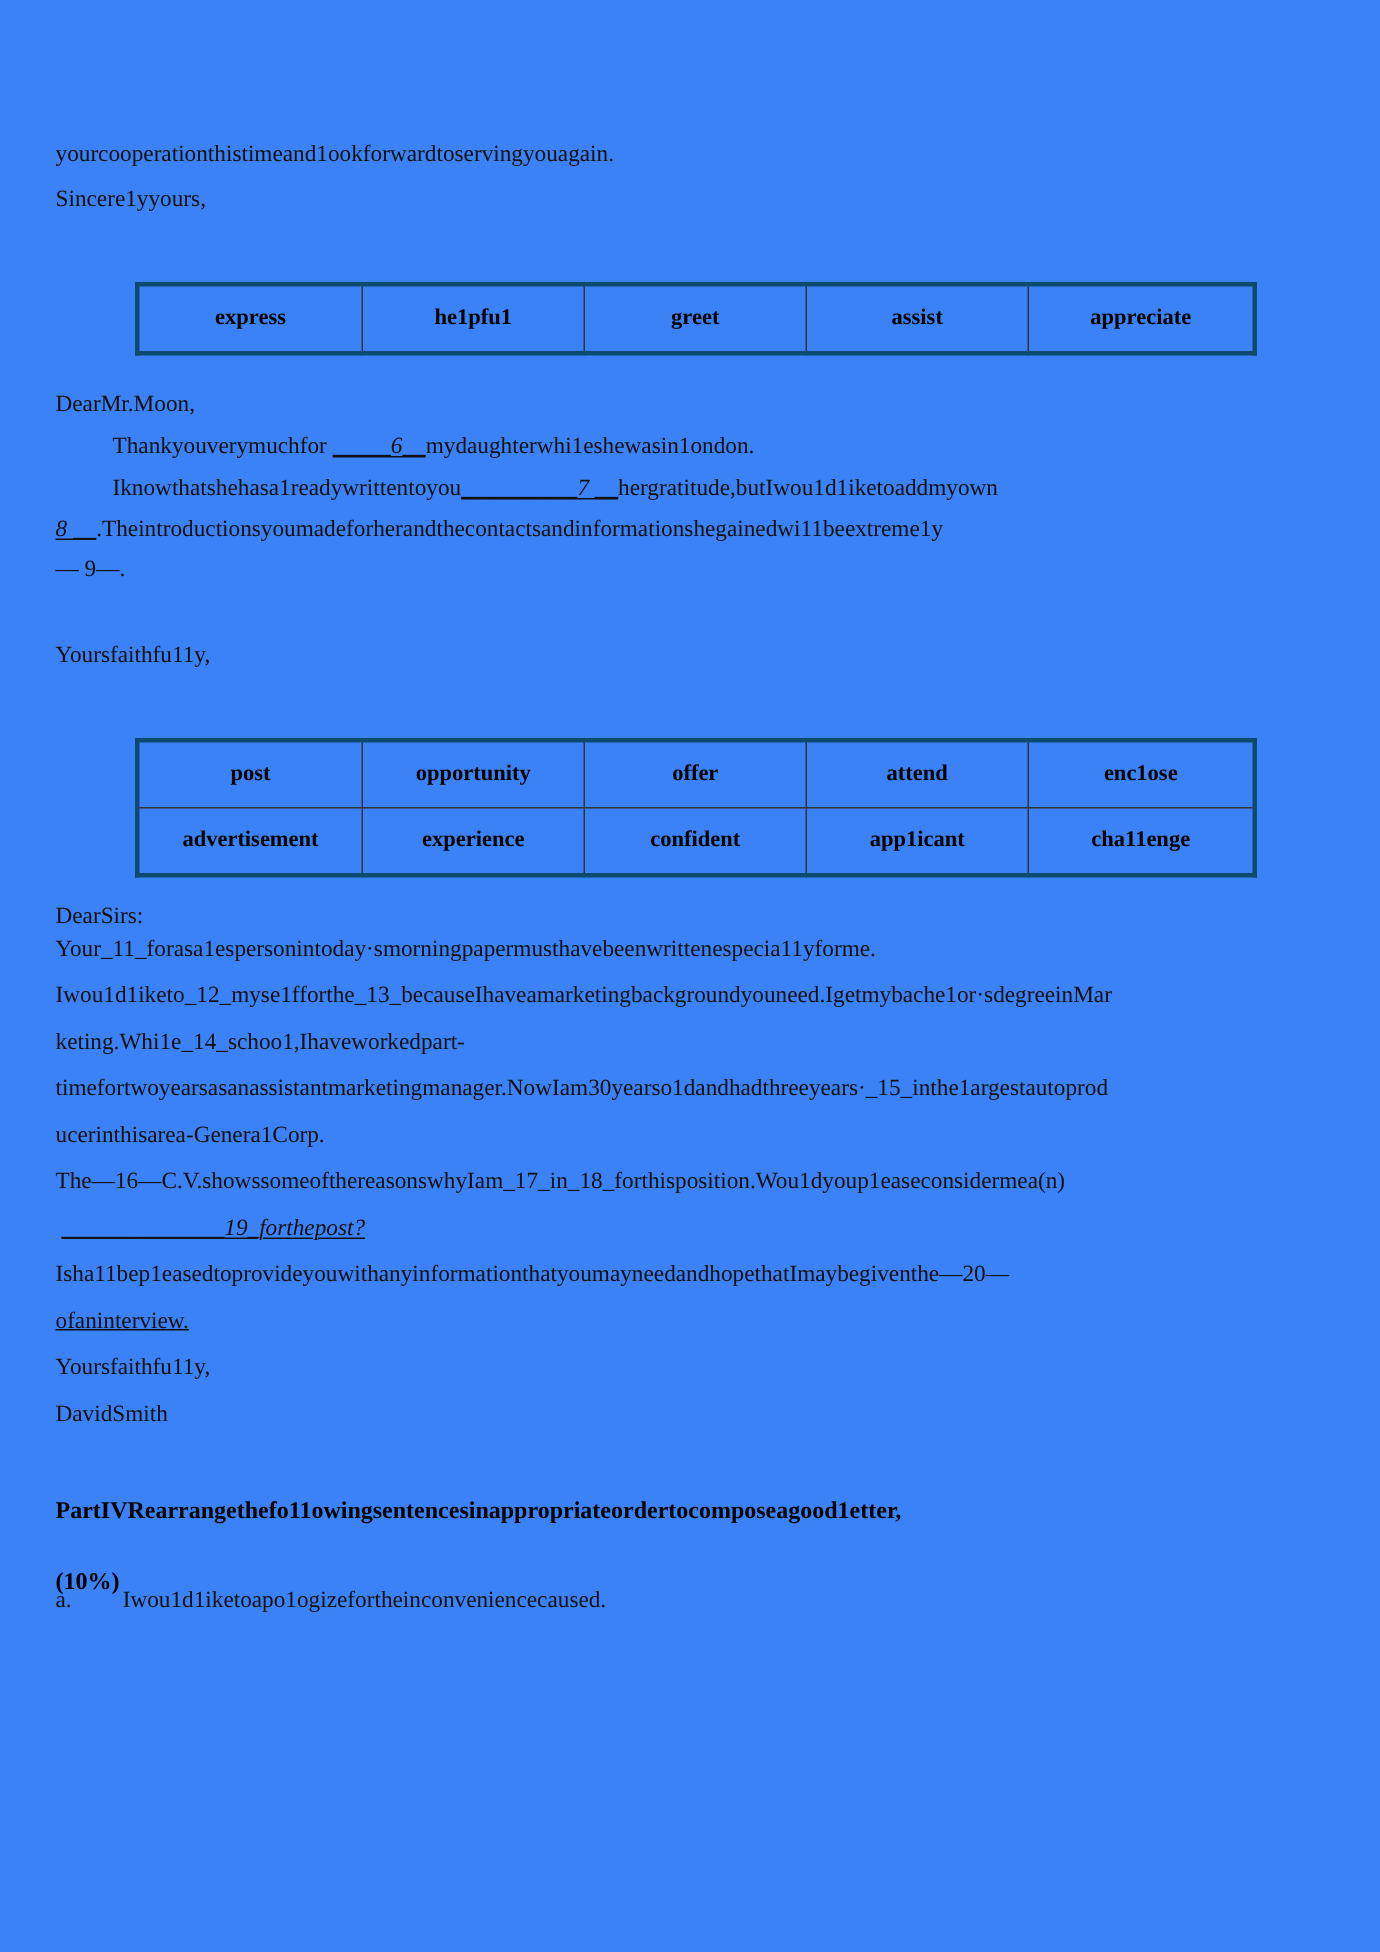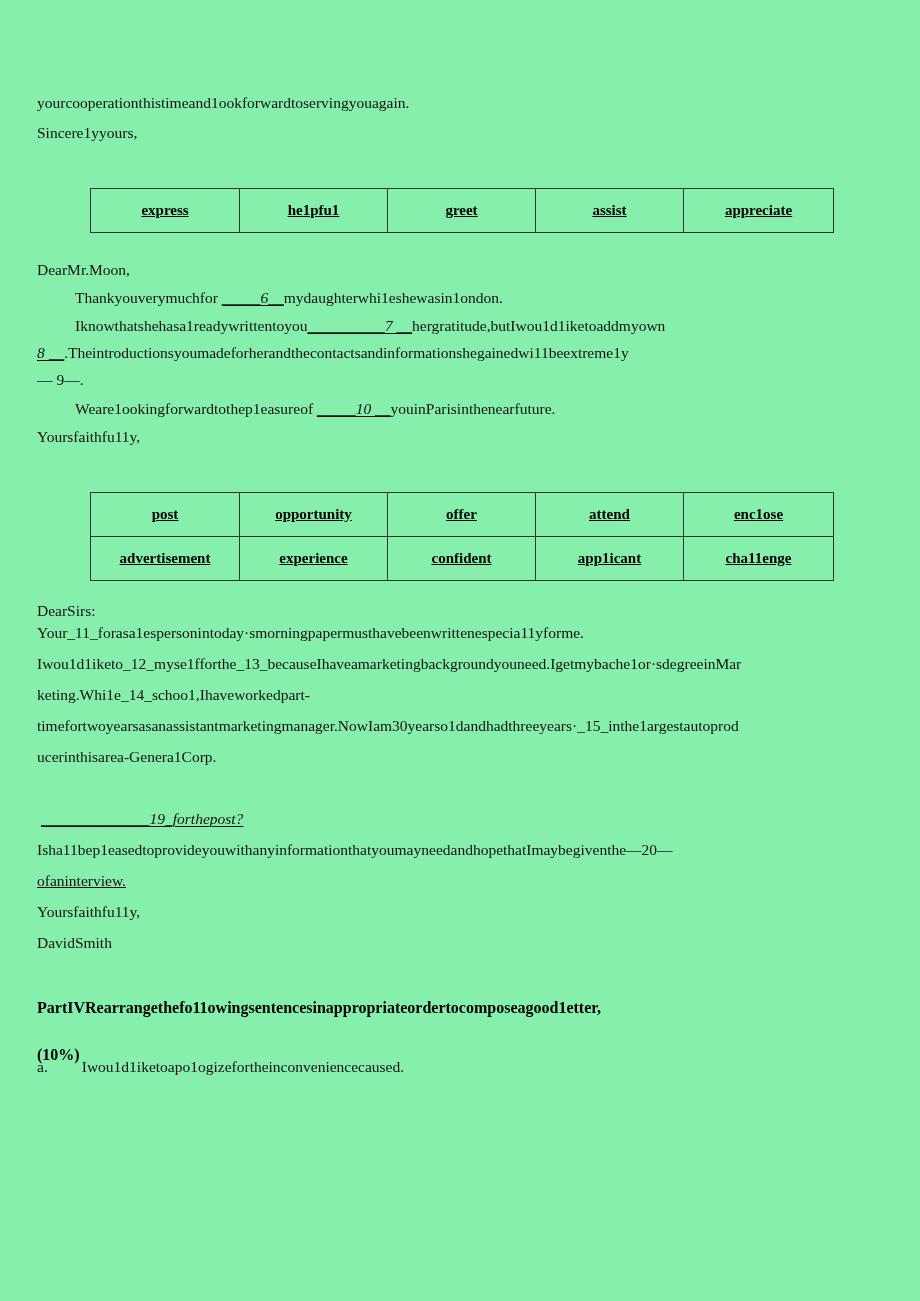--- a/index.html
+++ b/index.html
@@ -8,37 +8,36 @@
     background: #ffffff;
   }
   body {
     font-family: "Liberation Serif", "DejaVu Serif", serif;
     color: #000000;
   }
   .page {
     position: relative;
     width: 920px;
     height: 1301px;
-    background: #86efac;
+    background: #3b82f6;
     overflow: hidden;
   }
   .abs { position: absolute; }
 
   .body-line {
     font-size: 15.5px;
     line-height: 1.0;
     white-space: pre;
     color: #111;
   }
 
   table.wordbank {
     border-collapse: collapse;
     table-layout: fixed;
-    border: 1px solid #0c4a6e;
-    text-decoration: underline;
+    border: 3px solid #0c4a6e;
   }
   table.wordbank td {
     border: 1px solid #333;
     text-align: center;
     font-weight: bold;
     font-size: 15px;
     font-family: "Liberation Serif", "DejaVu Serif", serif;
     padding: 0;
     height: 43px;
     vertical-align: middle;
@@ -88,21 +87,20 @@
   <div class="abs body-line" style="left:37px; top:262px;">DearMr.Moon,</div>
 
   <div class="abs body-line" style="left:75px; top:290px;"><span>Thankyouverymuchfor </span><span class="blank-u">_____6__</span><span>mydaughterwhi1eshewasin1ondon.</span></div>
 
   <div class="abs body-line" style="left:75px; top:318px;"><span>Iknowthatshehasa1readywrittentoyou</span><span class="blank-u">__________7 __</span><span>hergratitude,butIwou1d1iketoaddmyown</span></div>
 
   <div class="abs body-line" style="left:37px; top:345px;"><span class="blank-u">8 __</span><span>.Theintroductionsyoumadeforherandthecontactsandinformationshegainedwi11beextreme1y</span></div>
 
   <div class="abs body-line" style="left:37px; top:372px;">— 9—.</div>
 
-  <div class="abs body-line" style="left:75px; top:401px;"><span>Weare1ookingforwardtothep1easureof </span><span class="blank-u">_____10 __</span><span>youinParisinthenearfuture.</span></div>
 
   <div class="abs body-line" style="left:37px; top:429px;">Yoursfaithfu11y,</div>
 
   <table class="abs wordbank" style="left:90px; top:492px; width:738px;border-radius:21px;">
     <tbody>
       <tr>
         <td class="col0">post</td>
         <td class="col1">opportunity</td>
         <td class="col2">offer</td>
         <td class="col3">attend</td>
@@ -123,20 +121,21 @@
   <div class="abs body-line" style="left:37px; top:625px;">Your_11_forasa1espersonintoday·smorningpapermusthavebeenwrittenespecia11yforme.</div>
 
   <div class="abs body-line" style="left:37px; top:656px;">Iwou1d1iketo_12_myse1fforthe_13_becauseIhaveamarketingbackgroundyouneed.Igetmybache1or·sdegreeinMar</div>
 
   <div class="abs body-line" style="left:37px; top:687px;">keting.Whi1e_14_schoo1,Ihaveworkedpart-</div>
 
   <div class="abs body-line" style="left:37px; top:718px;">timefortwoyearsasanassistantmarketingmanager.NowIam30yearso1dandhadthreeyears·_15_inthe1argestautoprod</div>
 
   <div class="abs body-line" style="left:37px; top:749px;">ucerinthisarea-Genera1Corp.</div>
 
+  <div class="abs body-line" style="left:37px; top:780px;">The—16—C.V.showssomeofthereasonswhyIam_17_in_18_forthisposition.Wou1dyoup1easeconsidermea(n)</div>
 
   <div class="abs body-line" style="left:41px; top:811px;"><span class="blank-u">______________</span><span class="blank-u">19_forthepost?</span></div>
 
   <div class="abs body-line" style="left:37px; top:842px;">Isha11bep1easedtoprovideyouwithanyinformationthatyoumayneedandhopethatImaybegiventhe—20—</div>
 
   <div class="abs body-line" style="left:37px; top:873px;text-decoration:underline;">ofaninterview.</div>
 
   <div class="abs body-line" style="left:37px; top:904px;">Yoursfaithfu11y,</div>
 
   <div class="abs body-line" style="left:37px; top:935px;">DavidSmith</div>

